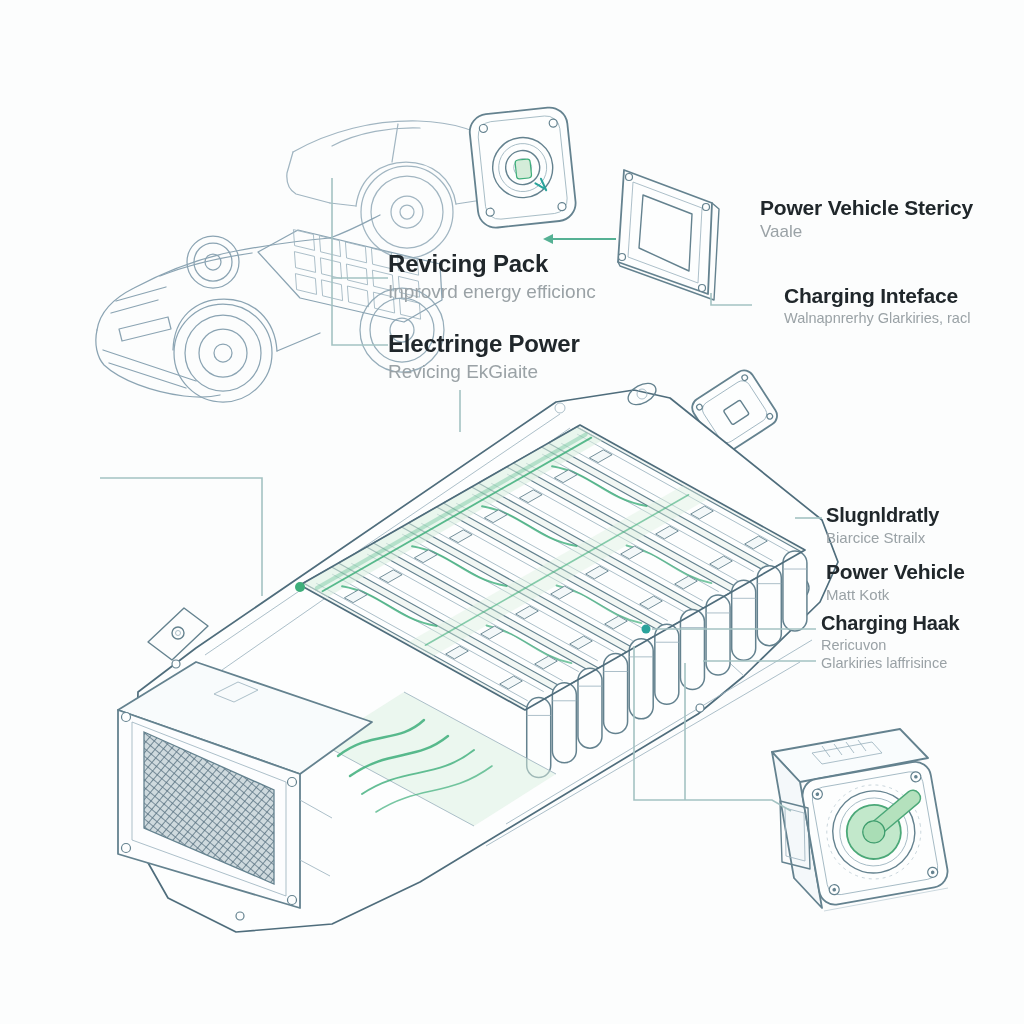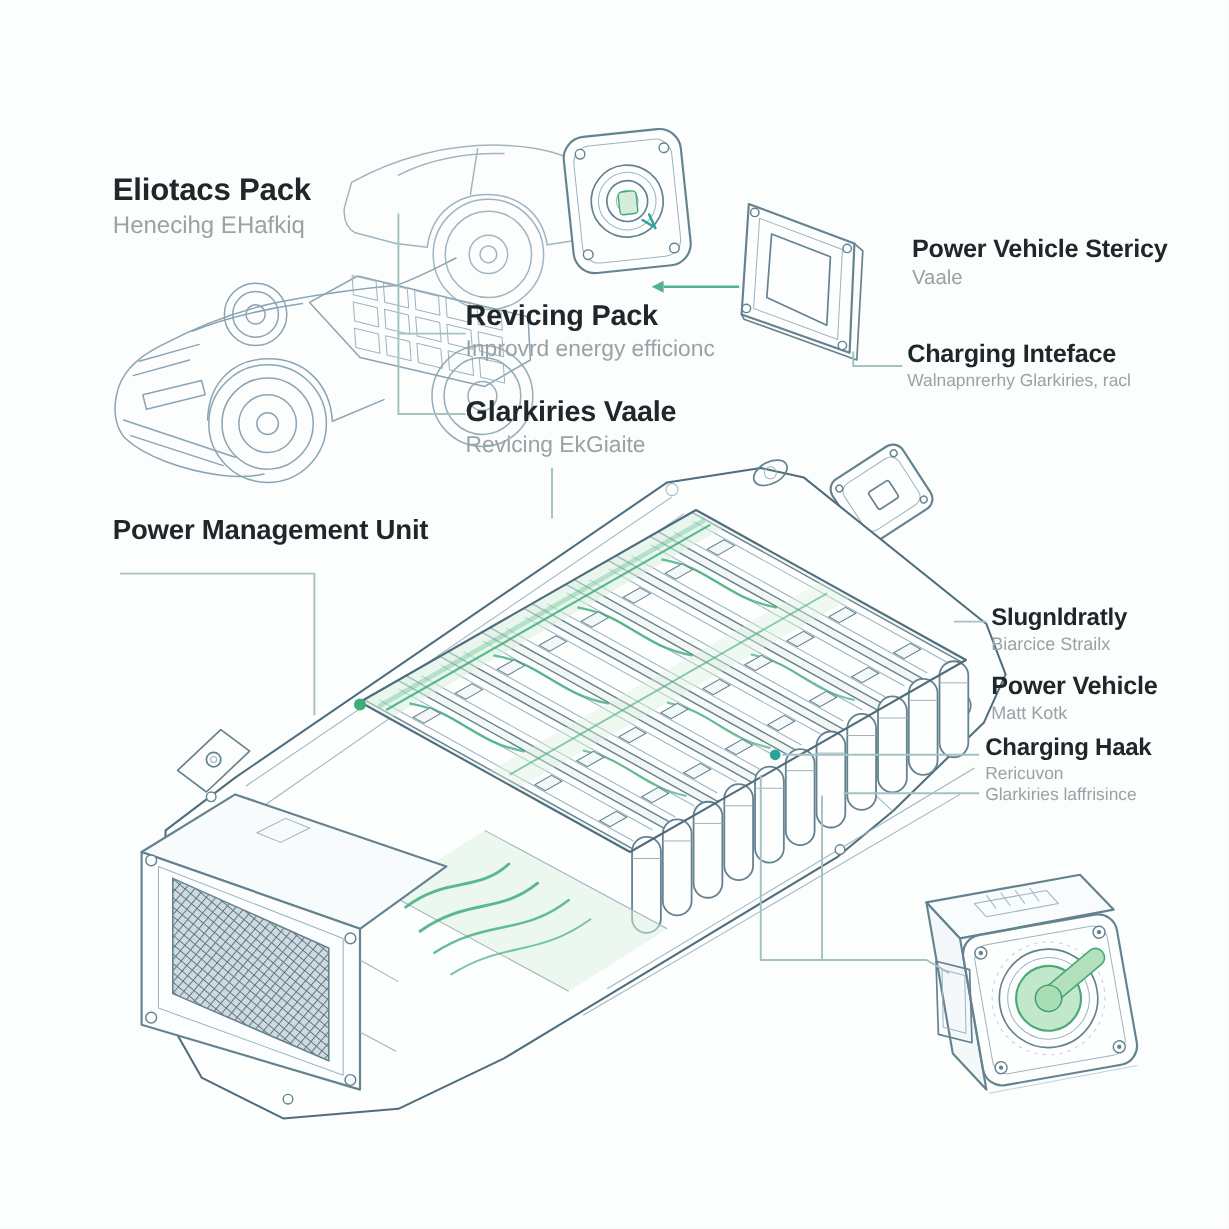--- a/index.html
+++ b/index.html
@@ -312,45 +312,40 @@
     <polyline points="703,661 816,661" class="teal-ln"></polyline>
     <polyline points="634,646 634,800 772,800 791,811" class="teal-ln"></polyline>
     <polyline points="685,663 685,800" class="teal-ln"></polyline>
   </g>
   <g>
     <circle cx="300" cy="587" r="5" fill="#3dae7a"></circle>
     <circle cx="646" cy="629" r="4.5" fill="#2aa39c"></circle>
   </g>
 </svg>
 
-<div class="lbl lbl-lg" style="left:94px;top:143px">
-  <h3>Eliotacs Pack</h3>
-  <p>Henecihg EHafkiq</p>
-</div>
 
 <div class="lbl lbl-md" style="left:388px;top:250px">
   <h3>Revicing Pack</h3>
   <p>Inprovrd energy efficionc</p>
 </div>
 
 <div class="lbl lbl-md" style="left:388px;top:330px">
-  <h3>Glarkiries Vaale</h3>
+  <h3>Electringe Power</h3>
   <p>Revicing EkGiaite</p>
 </div>
 
 <div class="lbl lbl-md" style="left:94px;top:428px">
-  <h3 style="font-size:23px">Power Management Unit</h3>
 </div>
 
 <div class="lbl lbl-rt" style="left:760px;top:196px">
   <h3>Power Vehicle Stericy</h3>
   <p>Vaale</p>
 </div>
 
-<div class="lbl lbl-rt2" style="left:756px;top:284px">
+<div class="lbl lbl-rt2" style="left:784px;top:284px">
   <h3>Charging Inteface</h3>
   <p>Walnapnrerhy Glarkiries, racl</p>
 </div>
 
 <div class="lbl lbl-sm" style="left:826px;top:504px">
   <h3>Slugnldratly</h3>
   <p>Biarcice Strailx</p>
 </div>
 
 <div class="lbl lbl-sm" style="left:826px;top:560px">

